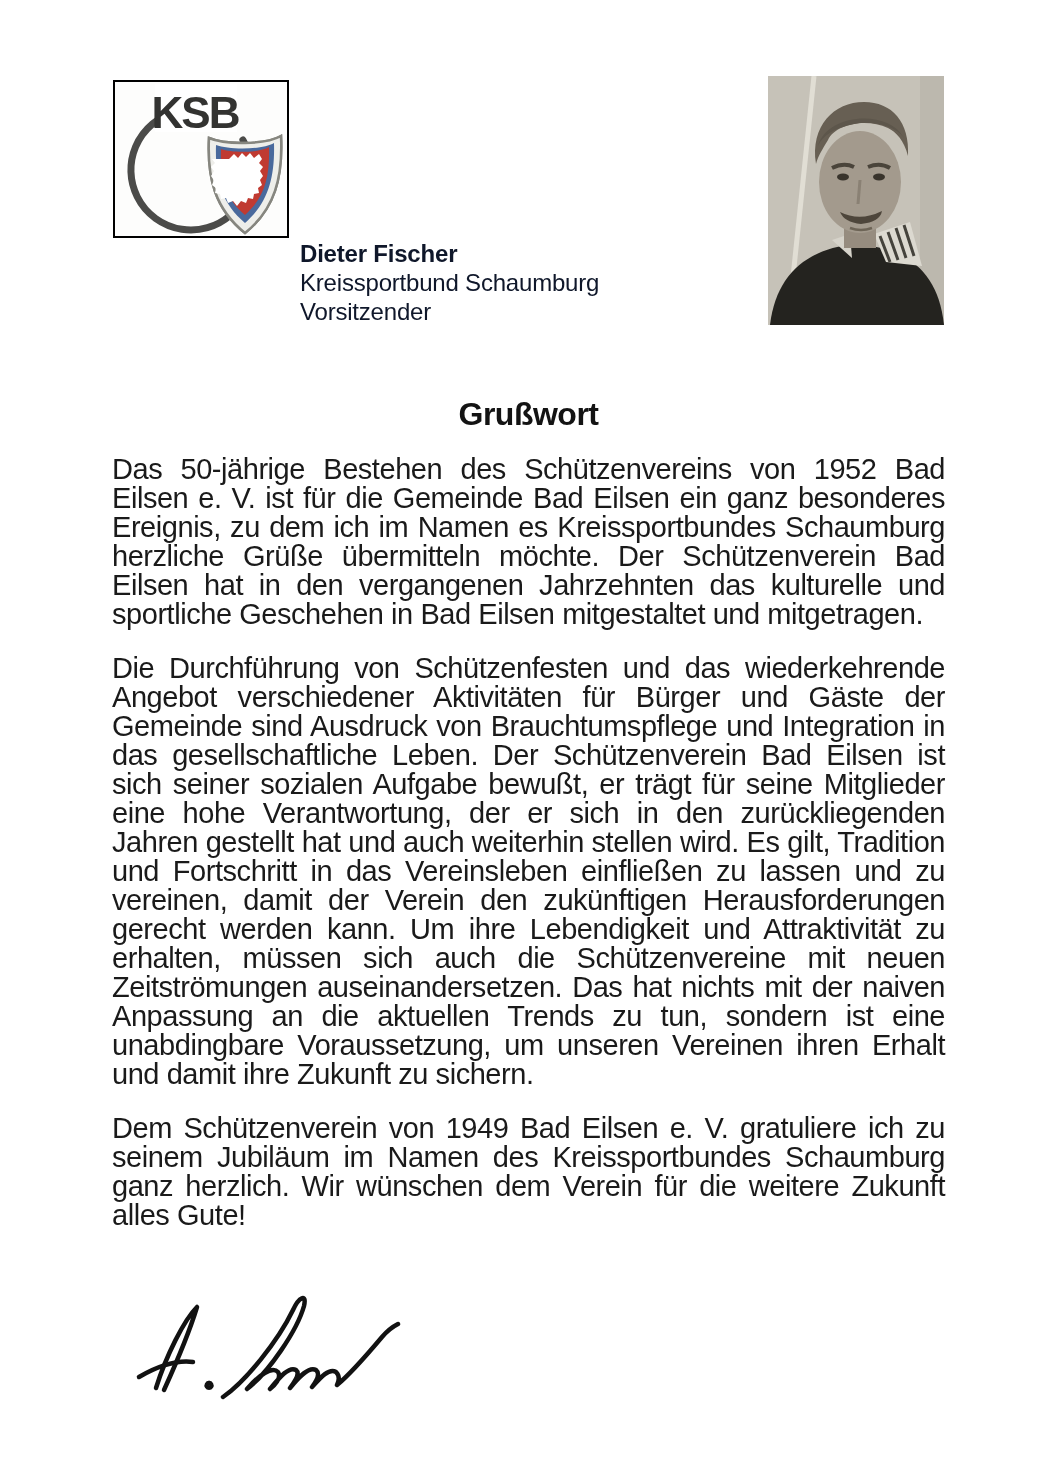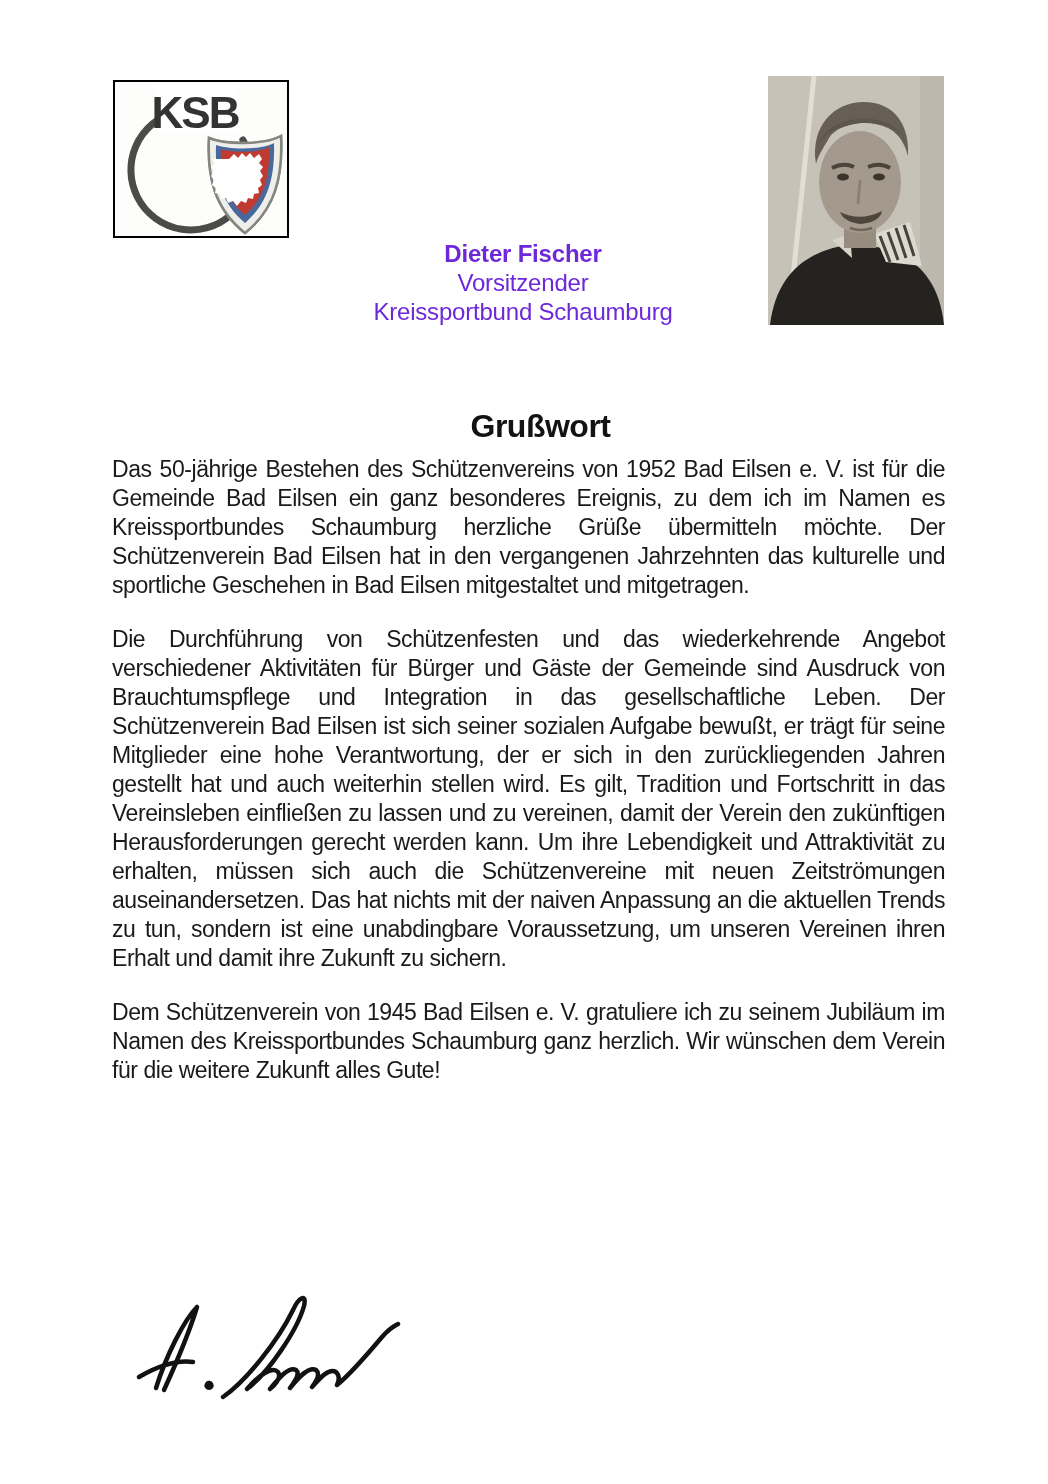--- a/index.html
+++ b/index.html
@@ -25,47 +25,47 @@
   .photo {
     position: absolute;
     left: 768px; top: 76px;
     width: 176px; height: 249px;
     background: #c6c2b8;
   }
   .caption {
     position: absolute;
     left: 300px; top: 239px;
     width: 446px;
-    text-align: center;
+    text-align: left;
     font-size: 24px;
     line-height: 29px;
     letter-spacing: -0.2px;
-    color: #6d28d9;
+    color: #0f172a;
   }
   .caption .name { font-weight: bold; }
 
   
   .title {
     position: absolute;
     left: 112px; top: 396px;
     width: 833px;
-    margin: 12px;
+    margin: 0;
     text-align: center;
     font-size: 32px;
     font-weight: bold;
     letter-spacing: -0.5px;
     color: #131313;
   }
 
   
   .letter {
     position: absolute;
     left: 112px; top: 455px;
     width: 833px;
-    font-size: 23px;
+    font-size: 29px;
     line-height: 29px;
     letter-spacing: -0.45px;
     text-align: justify;
     color: #1a1a1a;
   }
   .letter p { margin: 0 0 25px 0; }
 
   
   .signature {
     position: absolute;
@@ -122,30 +122,30 @@
 
       <path d="M92,104 L90,128" stroke="#8a8174" stroke-width="3" fill="none"></path>
 
       <path d="M72,136 Q92,146 114,135 Q112,146 93,148 Q76,146 72,136 Z" fill="#4e463b"></path>
       <path d="M82,152 Q93,156 104,152" stroke="#6d6456" stroke-width="2.5" fill="none"></path>
     </svg>
   </div>
 
   <div class="caption">
     <div class="name">Dieter Fischer</div>
+    <div>Kreissportbund Schaumburg</div>
     <div>Vorsitzender</div>
-    <div>Kreissportbund Schaumburg</div>
   </div>
 
   <h1 class="title">Grußwort</h1>
 
   <div class="letter">
     <p>Das 50-jährige Bestehen des Schützenvereins von 1952 Bad Eilsen e. V. ist für die Gemeinde Bad Eilsen ein ganz besonderes Ereignis, zu dem ich im Namen es Kreissportbundes Schaumburg herzliche Grüße übermitteln möchte.  Der Schützenverein Bad Eilsen hat in den vergangenen Jahrzehnten das kulturelle und sportliche Geschehen in Bad Eilsen mitgestaltet und mitgetragen.</p>
     <p>Die Durchführung von Schützenfesten und das wiederkehrende Angebot verschiedener Aktivitäten für Bürger und Gäste der Gemeinde sind Ausdruck von Brauchtumspflege und Integration in das gesellschaftliche Leben.  Der Schützenverein Bad Eilsen ist sich seiner sozialen Aufgabe bewußt, er trägt für seine Mitglieder eine hohe Verantwortung, der er sich in den zurückliegenden Jahren gestellt hat und auch weiterhin stellen wird.  Es gilt, Tradition und Fortschritt in das Vereinsleben einfließen zu lassen und zu vereinen, damit der Verein den zukünftigen Herausforderungen gerecht werden kann.  Um ihre Lebendigkeit und Attraktivität zu erhalten, müssen sich auch die Schützenvereine mit neuen Zeitströmungen auseinandersetzen.  Das hat nichts mit der naiven Anpassung an die aktuellen Trends zu tun, sondern ist eine unabdingbare Voraussetzung, um unseren Vereinen ihren Erhalt und damit ihre Zukunft zu sichern.</p>
-    <p>Dem Schützenverein von 1945 Bad Eilsen e. V. gratuliere ich zu seinem Jubiläum im Namen des Kreissportbundes Schaumburg ganz herzlich.  Wir wünschen dem Verein für die weitere Zukunft alles Gute!</p>
+    <p>Dem Schützenverein von 1949 Bad Eilsen e. V. gratuliere ich zu seinem Jubiläum im Namen des Kreissportbundes Schaumburg ganz herzlich.  Wir wünschen dem Verein für die weitere Zukunft alles Gute!</p>
   </div>
 
   <svg class="signature" width="310" height="118" viewBox="0 0 310 118" xmlns="http://www.w3.org/2000/svg">
     <g fill="none" stroke="#121212" stroke-width="4.5" stroke-linecap="round" stroke-linejoin="round">
       <path d="M30,104 C40,72 58,36 71,23 C64,46 48,84 38,106"></path>
       <path d="M13,93 C32,82 52,76 67,78"></path>
       <path d="M83,99 a2.4,2.4 0 1 0 0.1,0"></path>
       <path d="M97,113 C120,97 152,57 167,26 C173,13 181,9 178,22 C171,47 142,89 121,105 C133,91 146,82 152,88 C156,94 148,102 144,105 C154,93 163,82 170,86 C175,90 167,100 164,104 C173,93 183,82 190,86 C195,90 189,99 186,103 C195,93 203,84 210,88 C214,92 213,97 211,101 C222,92 240,72 256,53 C262,46 268,42 272,40"></path>
     </g>
   </svg>

